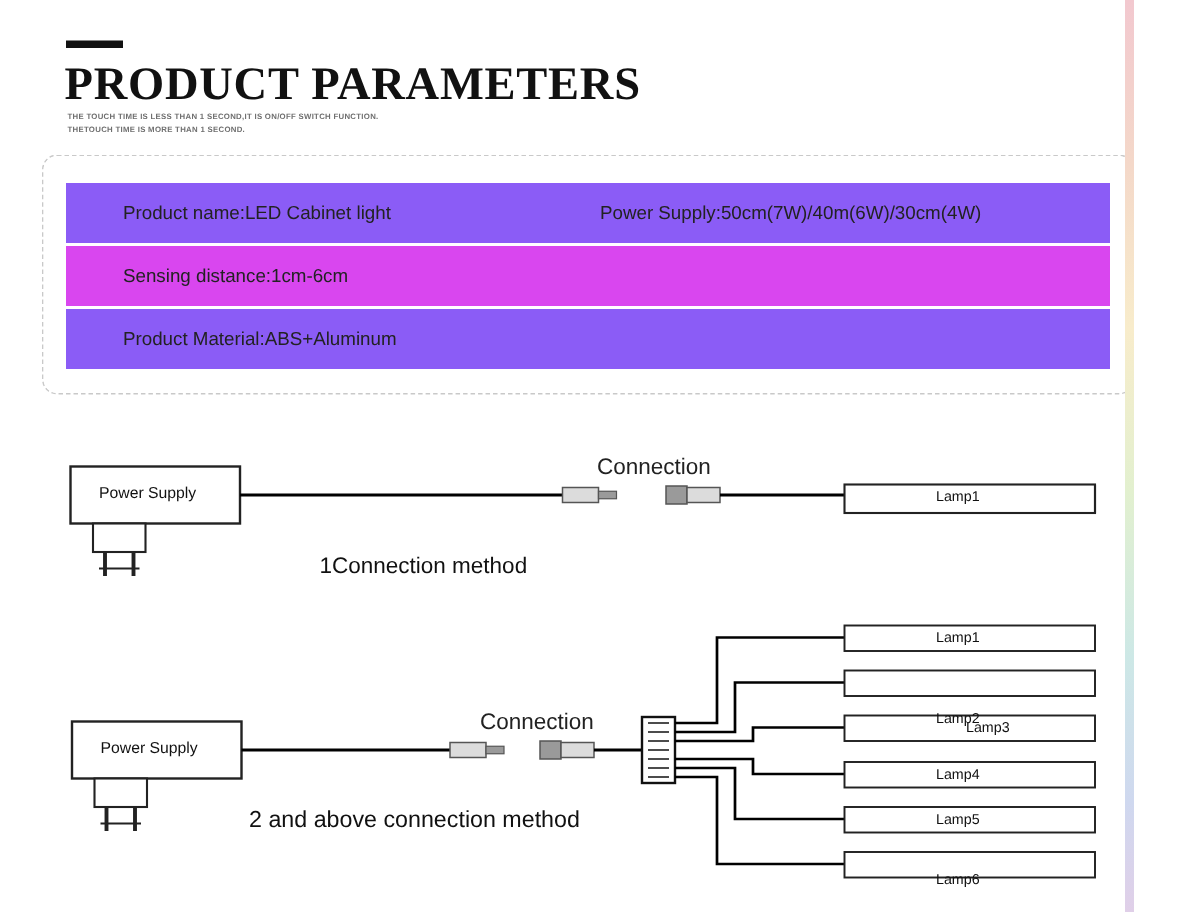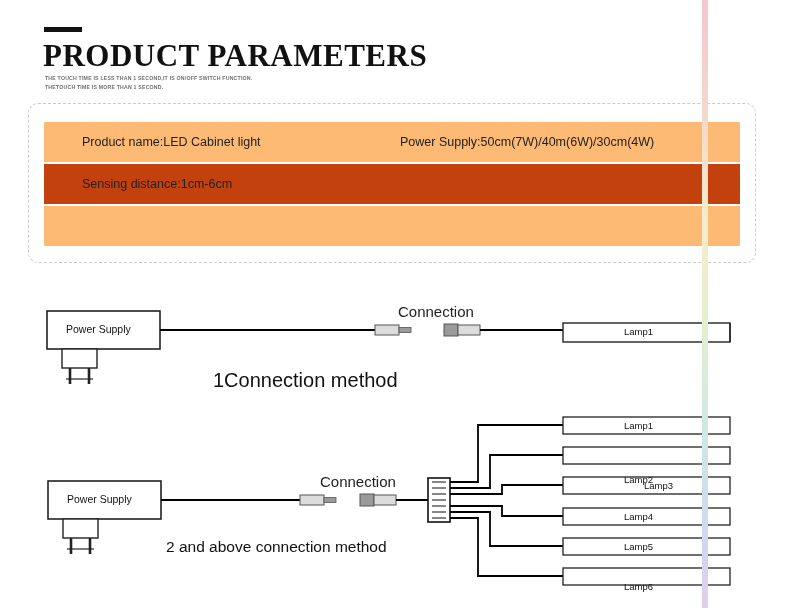--- a/index.html
+++ b/index.html
@@ -12,20 +12,21 @@
     height: 608px;
     font-family: "Liberation Sans", sans-serif;
     color: #1a1a1a;
     position: relative;
     overflow: hidden;
   }
   .page {
     position: relative;
     width: 708px;
     height: 608px;
+    padding-left: 48px;
   }
 
   
   .title-rule {
     position: absolute;
     left: 44px;
     top: 27px;
     width: 38px;
     height: 5px;
     background: #111111;
@@ -66,24 +67,24 @@
     position: absolute;
     left: 44px;
     top: 122px;
     width: 696px;
   }
   .spec-row {
     display: flex;
     height: 40px;
     align-items: center;
     margin-bottom: 2px;
-    background: #fdba74;
+    background: #8b5cf6;
   }
   .spec-row.alt {
-    background: #c2410c;
+    background: #d946ef;
   }
   .spec-cell {
     font-size: 12.5px;
     color: #222222;
     padding-left: 38px;
     box-sizing: border-box;
   }
   .spec-cell.left {
     width: 348px;
   }
@@ -99,21 +100,21 @@
     top: 0;
   }
   .caption {
     position: absolute;
     font-family: "Liberation Sans", sans-serif;
     color: #111111;
   }
   .cap1 {
     left: 213px;
     top: 369px;
-    font-size: 20px;
+    font-size: 15px;
     text-align: right;
   }
   .cap2 {
     left: 166px;
     top: 538px;
     font-size: 15.5px;
   }
   .conn-label {
     position: absolute;
     font-size: 15px;
@@ -162,20 +163,21 @@
   <div class="spec-box"></div>
   <div class="spec-table">
     <div class="spec-row">
       <div class="spec-cell left">Product name:LED Cabinet light</div>
       <div class="spec-cell right">Power Supply:50cm(7W)/40m(6W)/30cm(4W)</div>
     </div>
     <div class="spec-row alt">
       <div class="spec-cell left">Sensing distance:1cm-6cm</div>
     </div>
     <div class="spec-row">
+      <div class="spec-cell left">Product Material:ABS+Aluminum</div>
     </div>
   </div>
 
   <svg class="diagram" width="790" height="608">
 
     <rect x="47" y="311" width="113" height="38" fill="#ffffff" stroke="#222222" stroke-width="1.6"></rect>
 
     <rect x="62" y="349" width="35" height="19" fill="#ffffff" stroke="#222222" stroke-width="1.4"></rect>
 
     <line x1="70" y1="368" x2="70" y2="384" stroke="#222222" stroke-width="2.6"></line>

